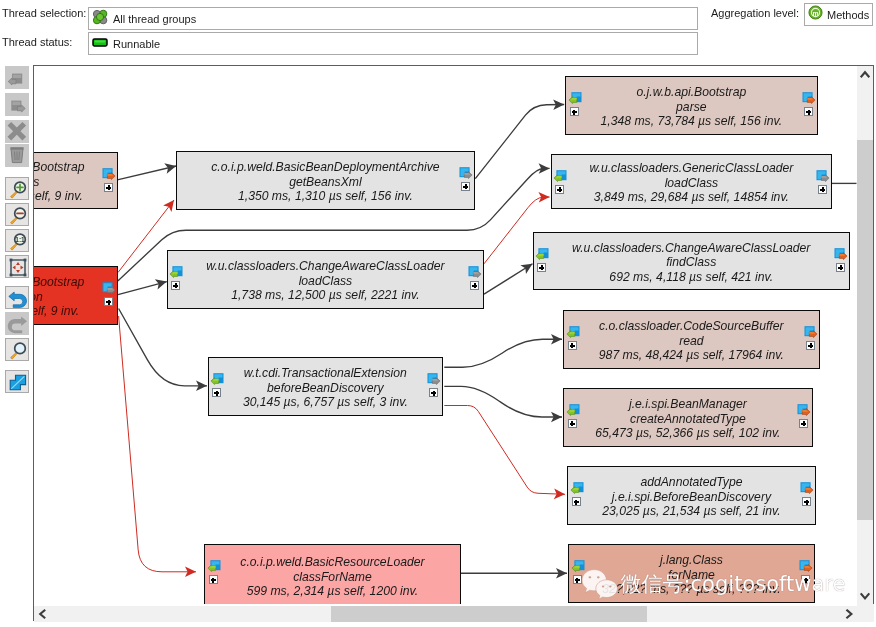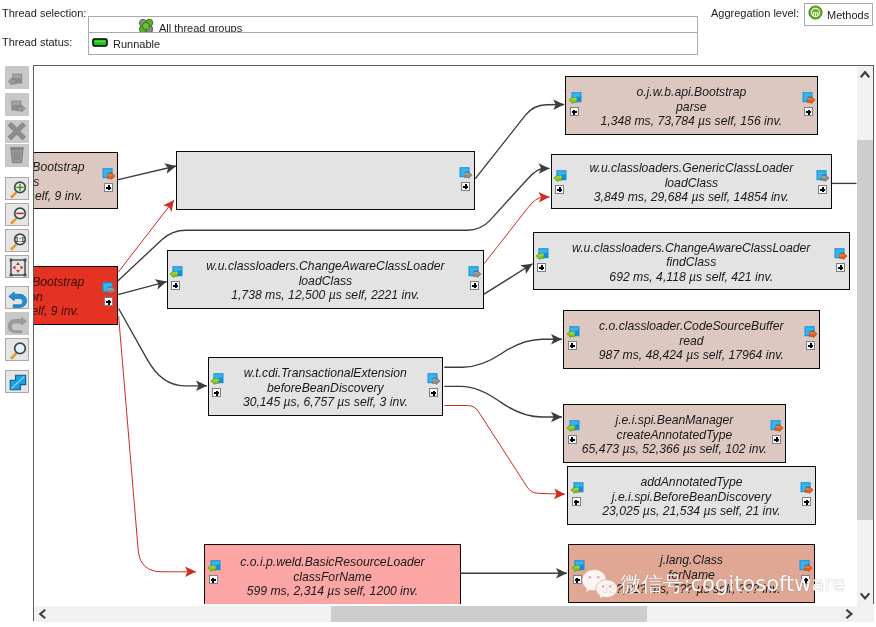--- a/index.html
+++ b/index.html
@@ -47,21 +47,21 @@
   #wm .wmtext{position:absolute;font-size:21px;line-height:21px;color:#ffffff;white-space:nowrap;
               font-family:"DejaVu Sans",sans-serif;
               text-shadow:0 0 .8px rgba(90,62,55,.75);}
 </style>
 </head>
 <body>
 
 <div id="root">
 
   <div class="tlabel" style="left:2px;top:7px;">Thread selection:</div>
-  <div class="combo" style="left:88px;top:16px;width:610px;height:23px;padding-left:46px;">
+  <div class="combo" style="left:88px;top:7px;width:610px;height:23px;">
     <span class="icoslot" style="margin-left:3px;">
       <svg width="16" height="16" viewBox="0 0 16 16">
         <circle cx="5" cy="5" r="3.6" fill="#8a8a8a" stroke="#5f5f5f" stroke-width="1"></circle>
         <circle cx="11.2" cy="11.2" r="3.6" fill="#8a8a8a" stroke="#5f5f5f" stroke-width="1"></circle>
         <circle cx="11.2" cy="4.8" r="3.6" fill="#57b526" stroke="#2f7a13" stroke-width="1"></circle>
         <circle cx="5" cy="11.2" r="3.6" fill="#57b526" stroke="#2f7a13" stroke-width="1"></circle>
         <circle cx="8" cy="8" r="3.6" fill="#6cc431" stroke="#2f7a13" stroke-width="1"></circle>
       </svg>
     </span>
     <span class="ctext" style="margin-left:5px;">All thread groups</span>
@@ -240,20 +240,25 @@
             </div>
           </div>
           <div class="node" style="left: 141.9px; top: 84.7px; width: 299px; height: 59px; background: rgb(227, 227, 227);">
             <span class="outico" style="top:13.1px;right:-0.9px;"><svg width="16" height="16" viewBox="0 0 16 16">
                 <rect x="0.5" y="2.2" width="10.1" height="10" fill="#1390d8"></rect>
                 <path d="M1.5 3.2 L9.6 3.2 L9.6 6.6 L5.7 6.6 L5.7 11.2 L1.5 11.2 Z" fill="#36b6ef"></path>
                 <path d="M9.4 8.0 L5.3 8.0 L5.3 12.4 L9.4 12.4 L9.4 13.6 L13.1 10.1 L9.4 6.6 Z" fill="#8d8d8d" stroke="#6e6e6e" stroke-width=".6" stroke-linejoin="round"></path>
                 <path d="M9.4 8.0 L5.3 8.0 L5.3 9.7 L11.2 9.7 Z" fill="#a8a8a8" opacity=".8"></path>
               </svg></span>
             <span class="plusbox" style="top:30.3px;right:3.65px;"></span>
+            <div class="lines" style="color:#1a1a1a">
+              <div>c.o.i.p.weld.BasicBeanDeploymentArchive</div>
+              <div>getBeansXml</div>
+              <div>1,350 ms, 1,310 µs self, 156 inv.</div>
+            </div>
           </div>
           <div class="node" style="left: 132.8px; top: 183.7px; width: 317.2px; height: 58.9px; background: rgb(227, 227, 227);">
             <span class="inico" style="top:13.1px;left:-0.4px;"><svg width="16" height="16" viewBox="0 0 16 16">
                 <rect x="5.4" y="2.2" width="10.1" height="10" fill="#1390d8"></rect>
                 <path d="M6.4 3.2 L14.5 3.2 L14.5 6.6 L10.6 6.6 L10.6 11.2 L6.4 11.2 Z" fill="#36b6ef"></path>
                 <path d="M6.6 8.0 L10.7 8.0 L10.7 12.4 L6.6 12.4 L6.6 13.6 L2.9 10.1 L6.6 6.6 Z" fill="#86c428" stroke="#5d9117" stroke-width=".6" stroke-linejoin="round"></path>
                 <path d="M6.6 8.0 L10.7 8.0 L10.7 9.7 L4.8 9.7 Z" fill="#a7d943" opacity=".8"></path>
               </svg></span>
             <span class="plusbox" style="top:30.3px;left:3.65px;"></span>
             <span class="outico" style="top:13.1px;right:-0.9px;"><svg width="16" height="16" viewBox="0 0 16 16">
@@ -381,21 +386,21 @@
                 <path d="M9.4 8.0 L5.3 8.0 L5.3 12.4 L9.4 12.4 L9.4 13.6 L13.1 10.1 L9.4 6.6 Z" fill="#e2601f" stroke="#ad4412" stroke-width=".6" stroke-linejoin="round"></path>
                 <path d="M9.4 8.0 L5.3 8.0 L5.3 9.7 L11.2 9.7 Z" fill="#f0883f" opacity=".8"></path>
               </svg></span>
             <span class="plusbox" style="top:30.3px;right:3.65px;"></span>
             <div class="lines" style="color:#1a1a1a">
               <div>c.o.classloader.CodeSourceBuffer</div>
               <div>read</div>
               <div>987 ms, 48,424 µs self, 17964 inv.</div>
             </div>
           </div>
-          <div class="node" style="left: 528.9px; top: 321.7px; width: 223px; height: 59.4px; background: rgb(221, 200, 193); margin-top: 16px;">
+          <div class="node" style="left: 528.9px; top: 321.7px; width: 250px; height: 59.4px; background: rgb(221, 200, 193);">
             <span class="inico" style="top:13.1px;left:-0.4px;"><svg width="16" height="16" viewBox="0 0 16 16">
                 <rect x="5.4" y="2.2" width="10.1" height="10" fill="#1390d8"></rect>
                 <path d="M6.4 3.2 L14.5 3.2 L14.5 6.6 L10.6 6.6 L10.6 11.2 L6.4 11.2 Z" fill="#36b6ef"></path>
                 <path d="M6.6 8.0 L10.7 8.0 L10.7 12.4 L6.6 12.4 L6.6 13.6 L2.9 10.1 L6.6 6.6 Z" fill="#86c428" stroke="#5d9117" stroke-width=".6" stroke-linejoin="round"></path>
                 <path d="M6.6 8.0 L10.7 8.0 L10.7 9.7 L4.8 9.7 Z" fill="#a7d943" opacity=".8"></path>
               </svg></span>
             <span class="plusbox" style="top:30.3px;left:3.65px;"></span>
             <span class="outico" style="top:13.1px;right:-0.9px;"><svg width="16" height="16" viewBox="0 0 16 16">
                 <rect x="0.5" y="2.2" width="10.1" height="10" fill="#1390d8"></rect>
                 <path d="M1.5 3.2 L9.6 3.2 L9.6 6.6 L5.7 6.6 L5.7 11.2 L1.5 11.2 Z" fill="#36b6ef"></path>

